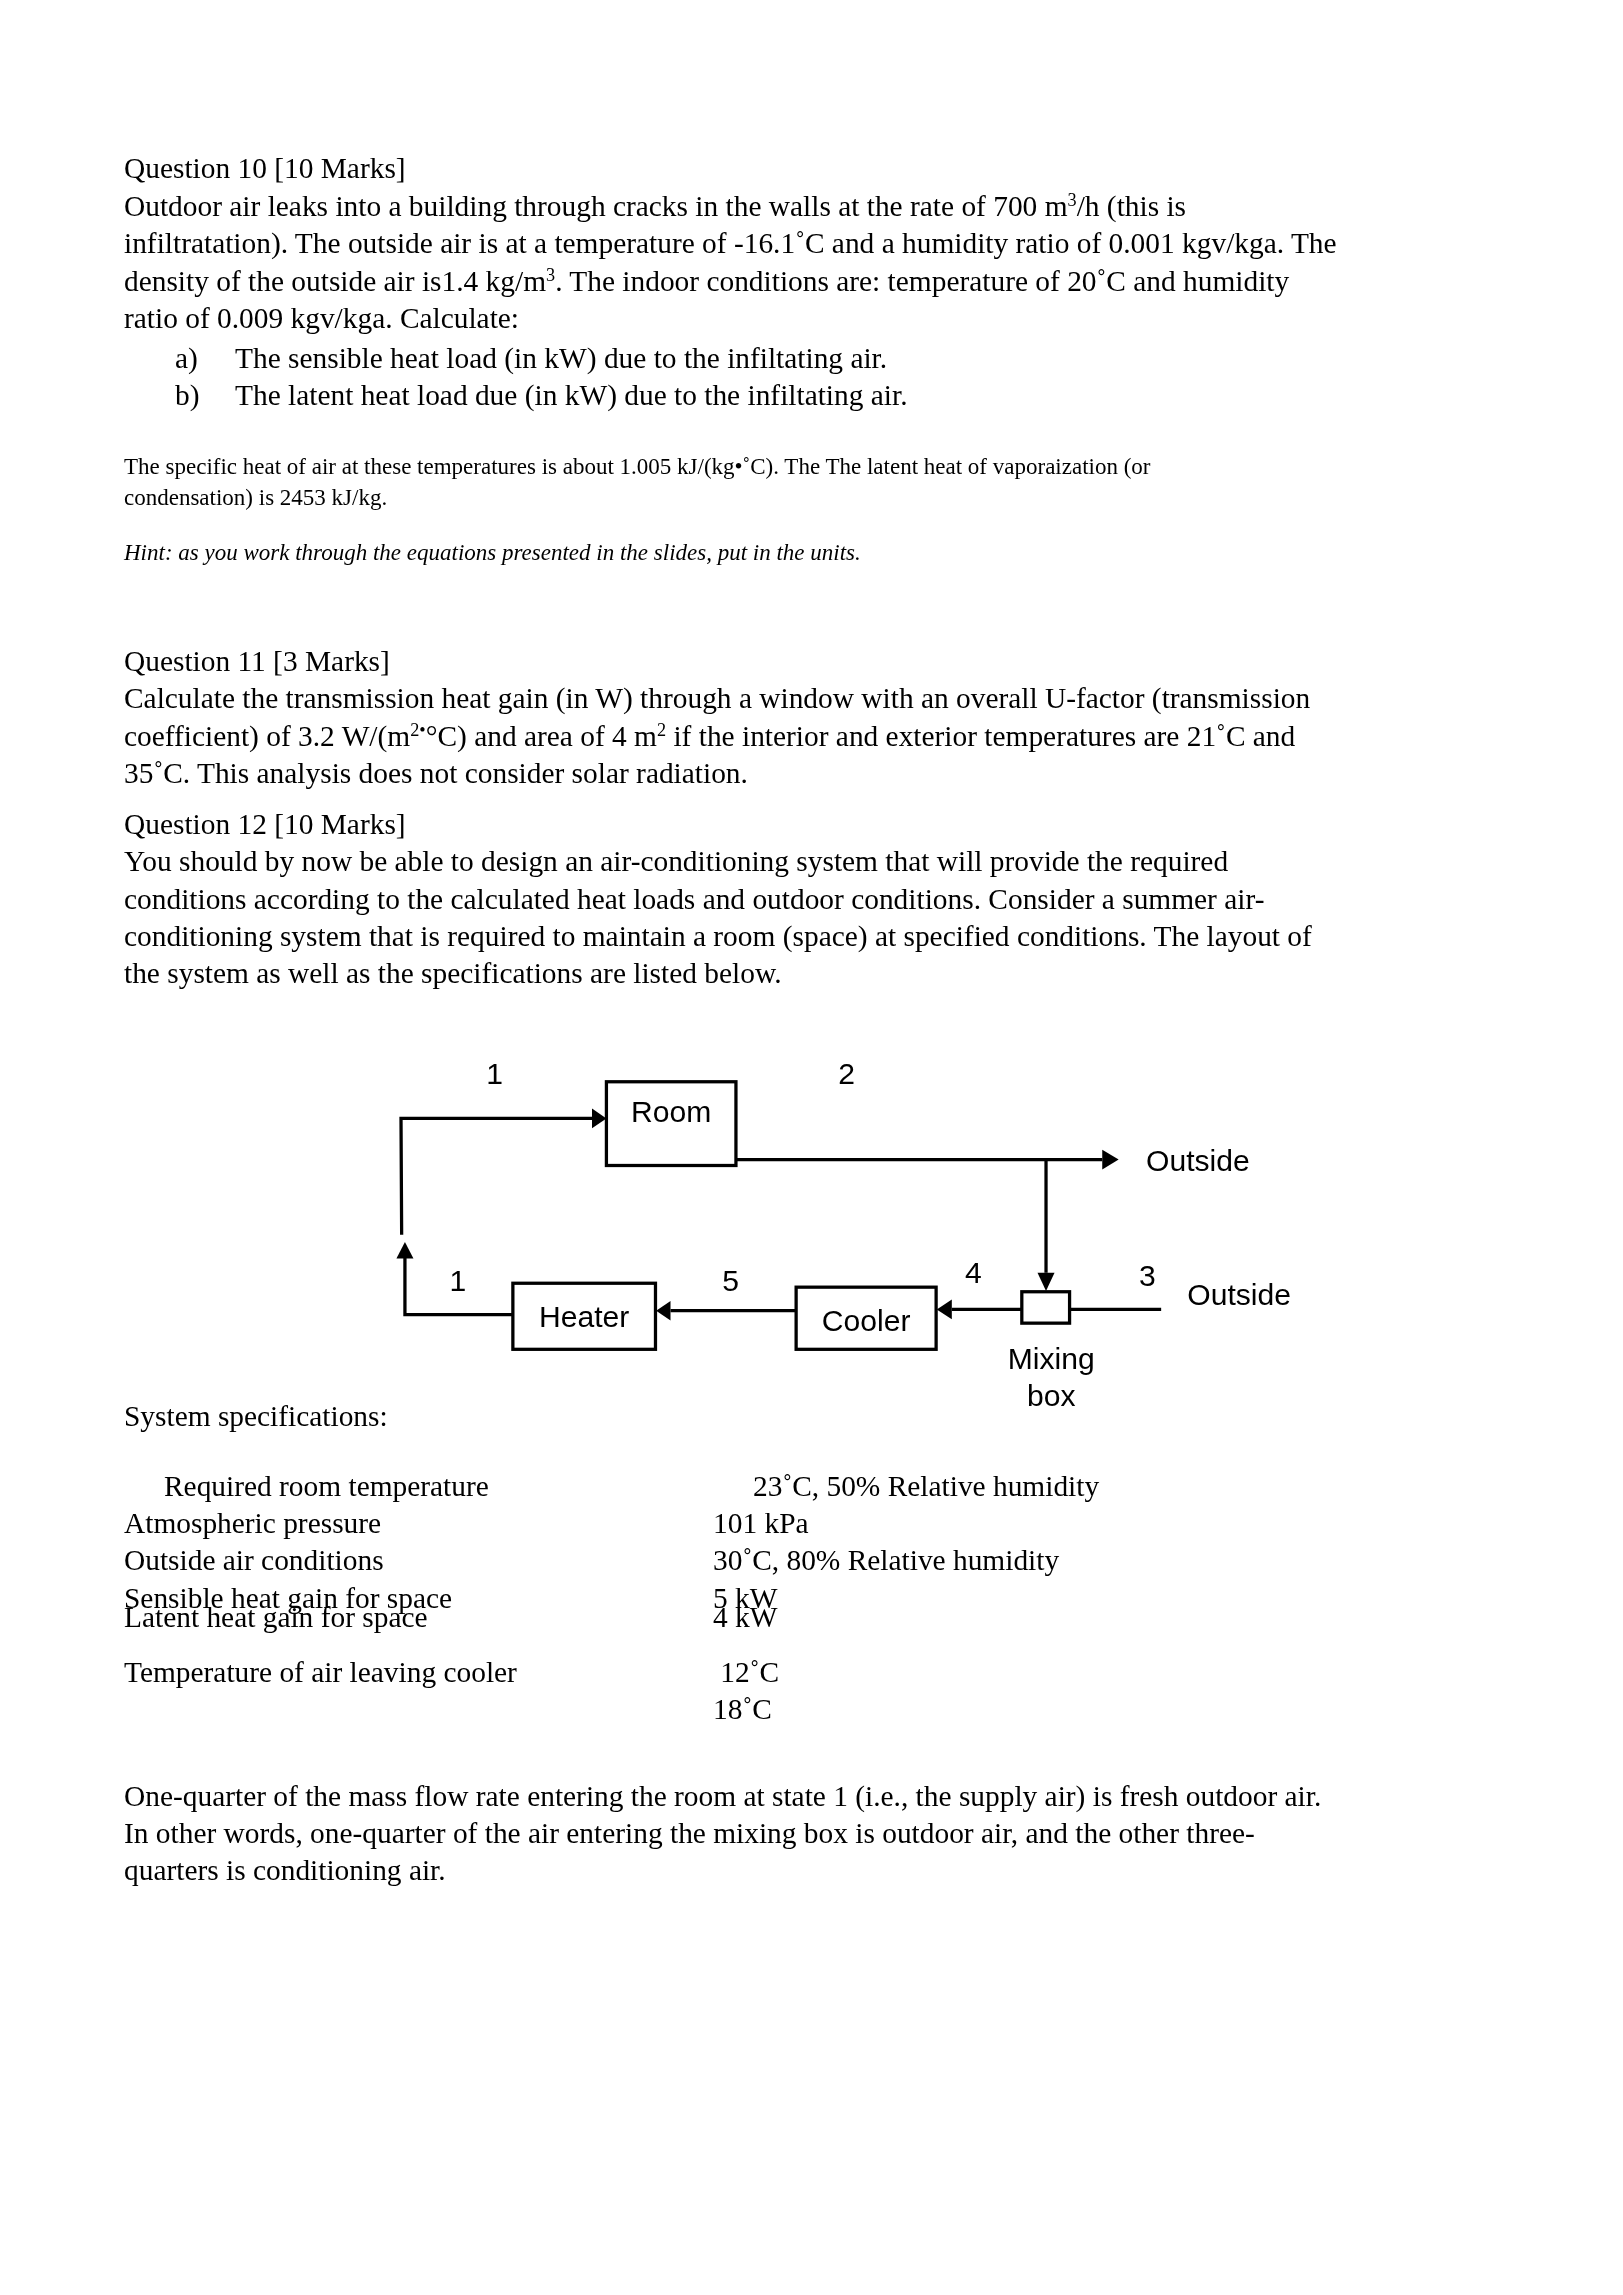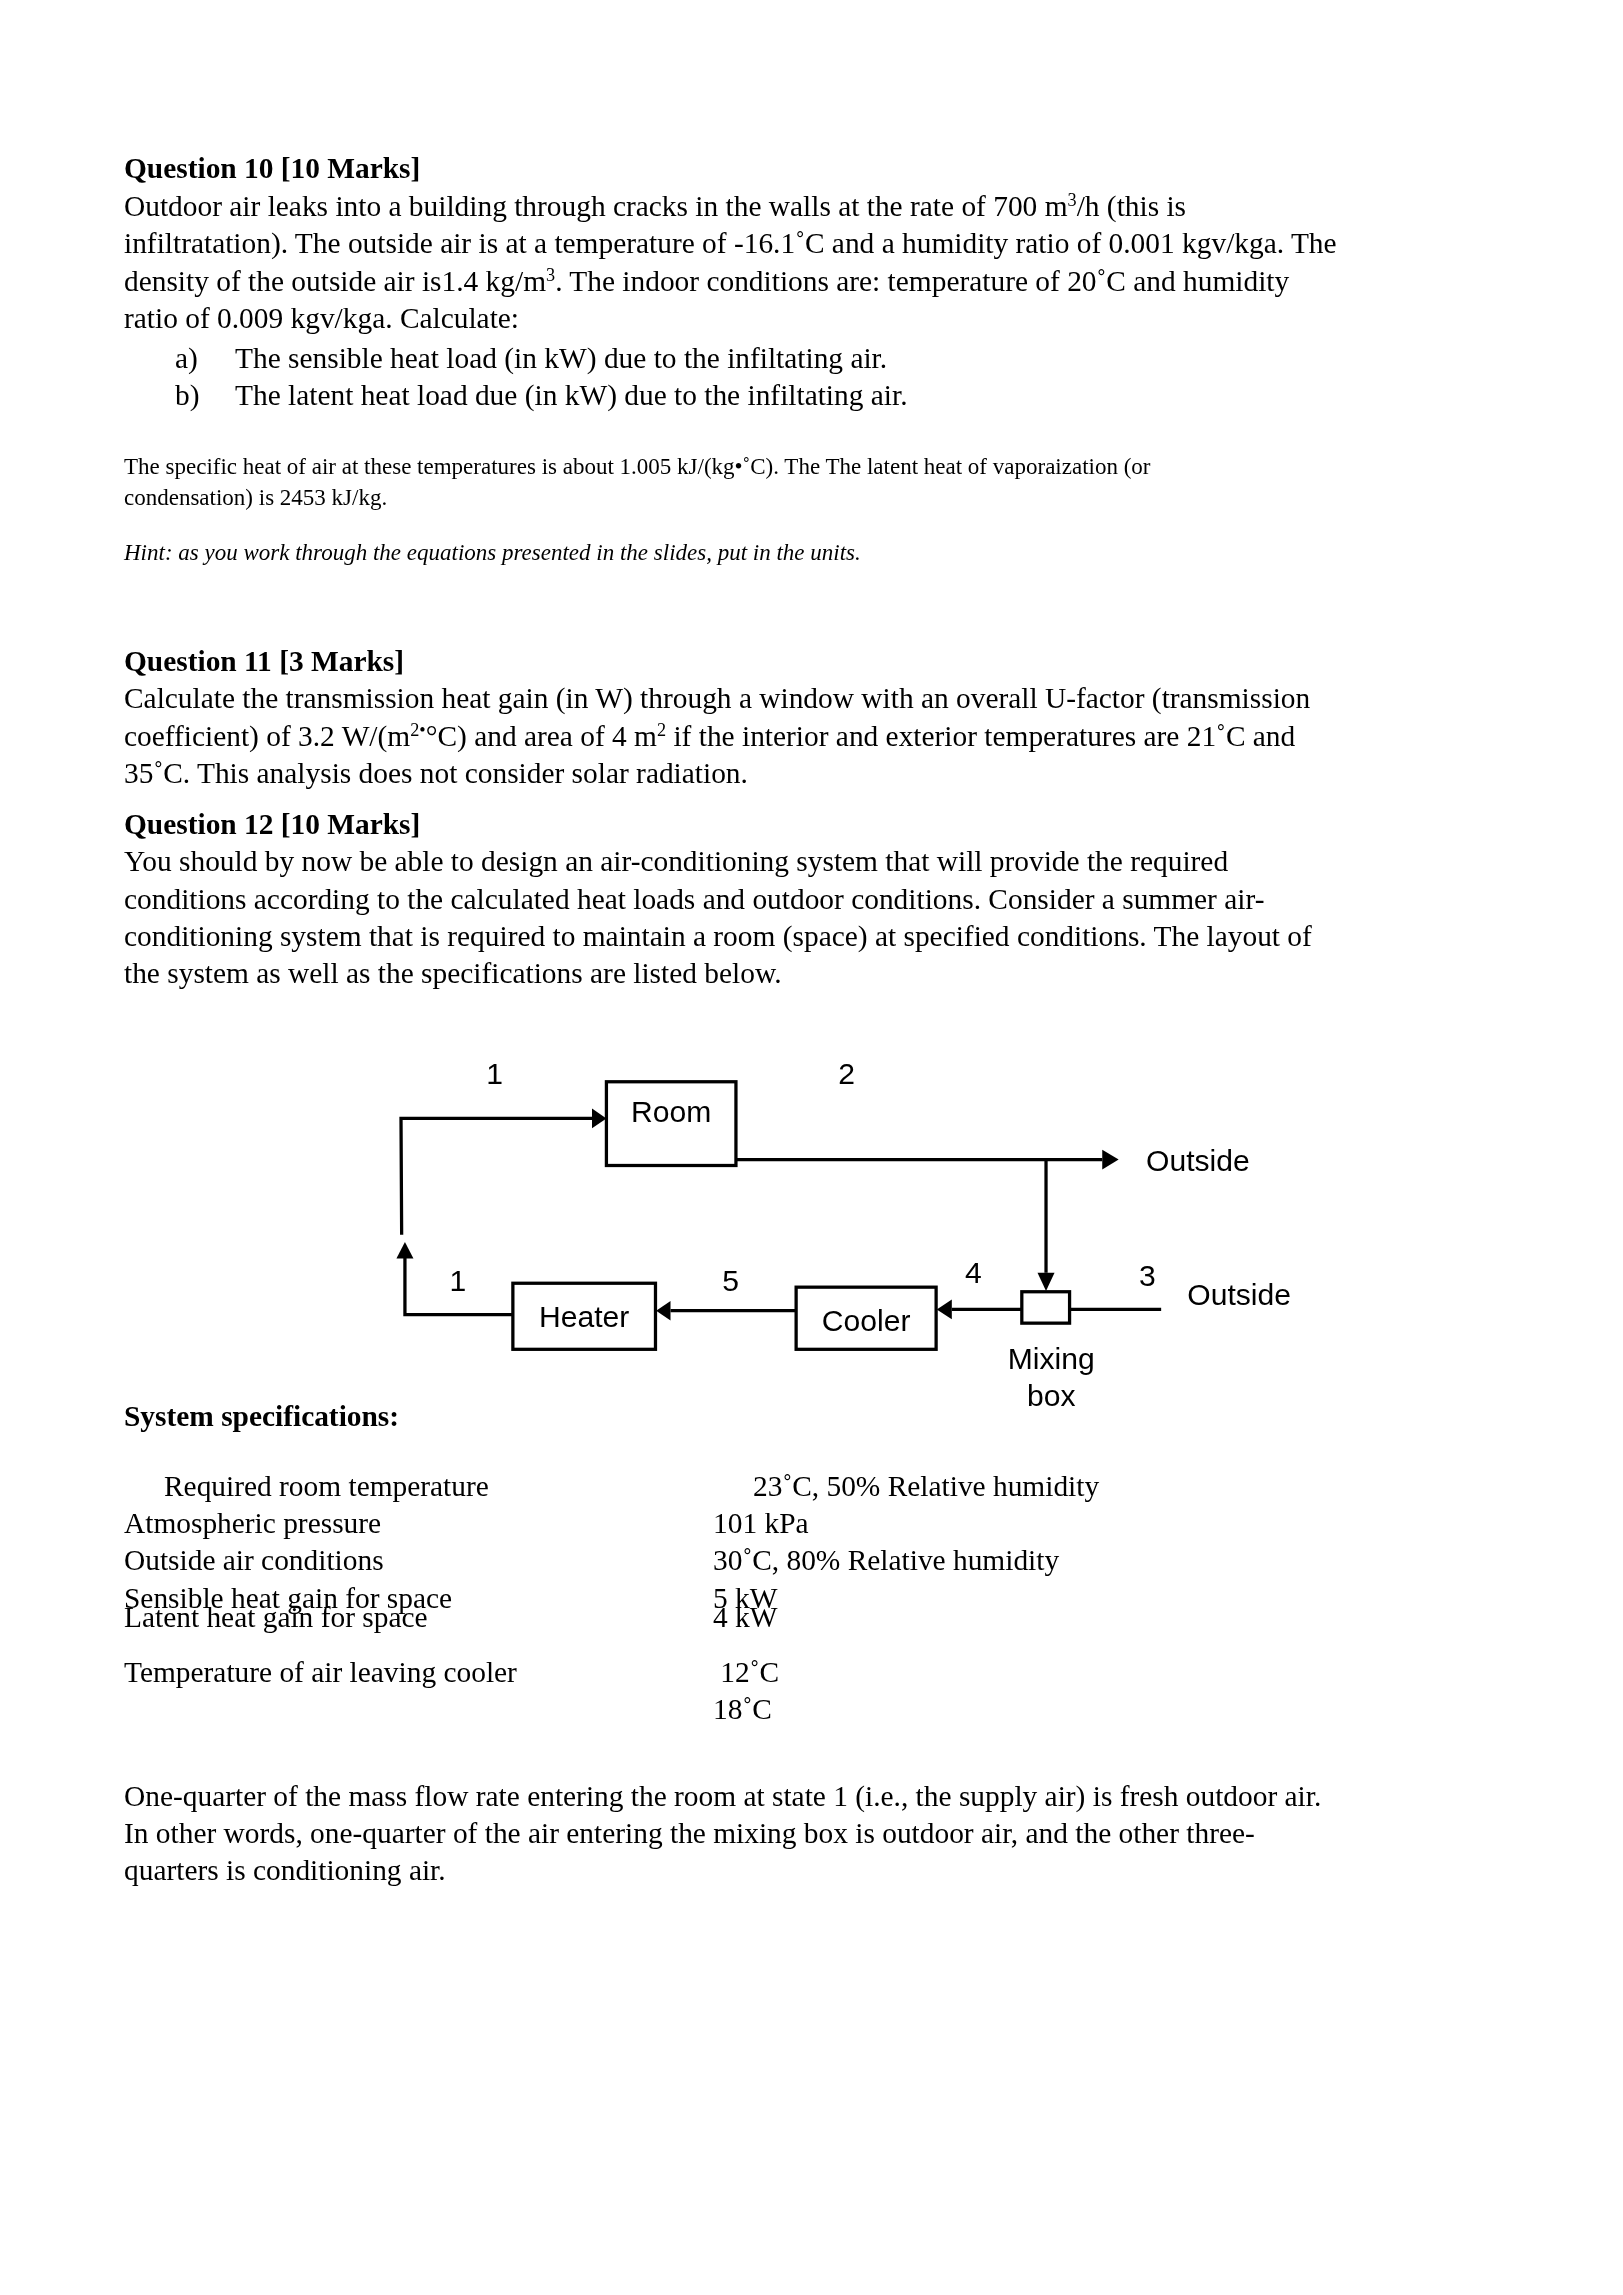--- a/index.html
+++ b/index.html
@@ -1,20 +1,20 @@
 <!DOCTYPE html>
 <html style="font-size:10.5px"><head>
 <meta charset="utf-8">
 <style>
   html, body { margin: 0; padding: 0; background: #ffffff; }
   body { width: 1623px; height: 2295px; position: relative; overflow: hidden;
          font-family: "Liberation Serif", "DejaVu Serif", serif; color: #000; }
   .line { position: absolute; left: 124px; white-space: nowrap; line-height: 1; }
   .body-text { font-size: 29.4px; }
-  .heading { font-size: 29.4px; font-weight: bold; }
+  .heading { font-size: 29.4px; font-weight: normal; }
   .small-text { font-size: 23px; }
   .hint { font-size: 23px; font-style: italic; }
   .sup { font-size: 0.62em; position: relative; top: -0.55em; }
   .list-label { position: absolute; left: 175px; }
   .list-text { position: absolute; left: 226px; margin-left: 9px; }
   .spec-label { position: absolute; left: 124px; }
   .spec-value { position: absolute; left: 713px; white-space: pre; }
   svg.diagram { position: absolute; left: 0; top: 0; }
   .dlabel { font-family: "Liberation Sans", "DejaVu Sans", sans-serif; font-size: 46px; }
 </style>

